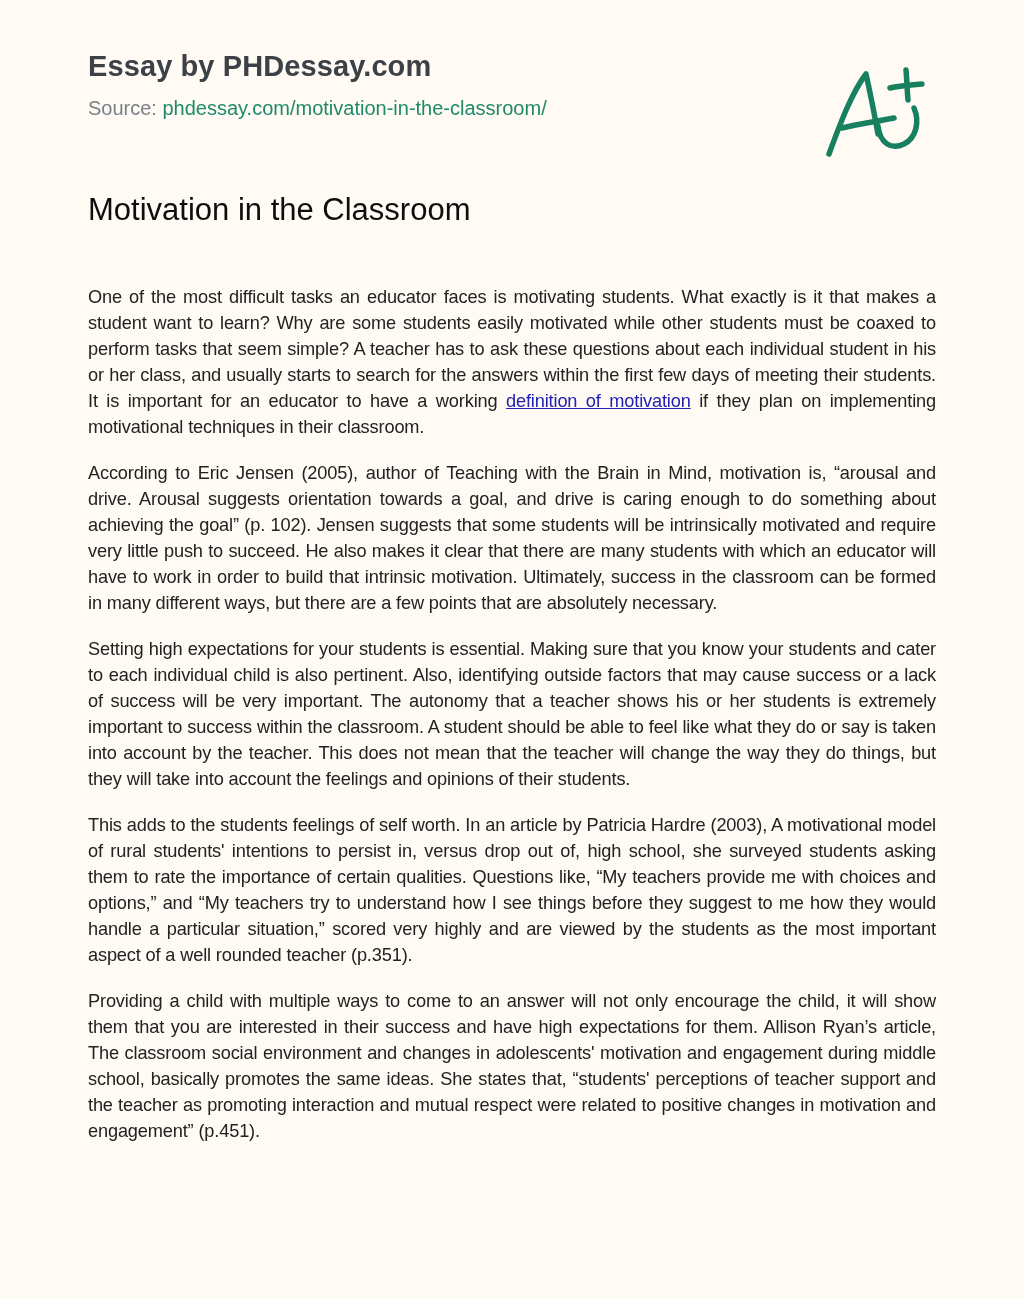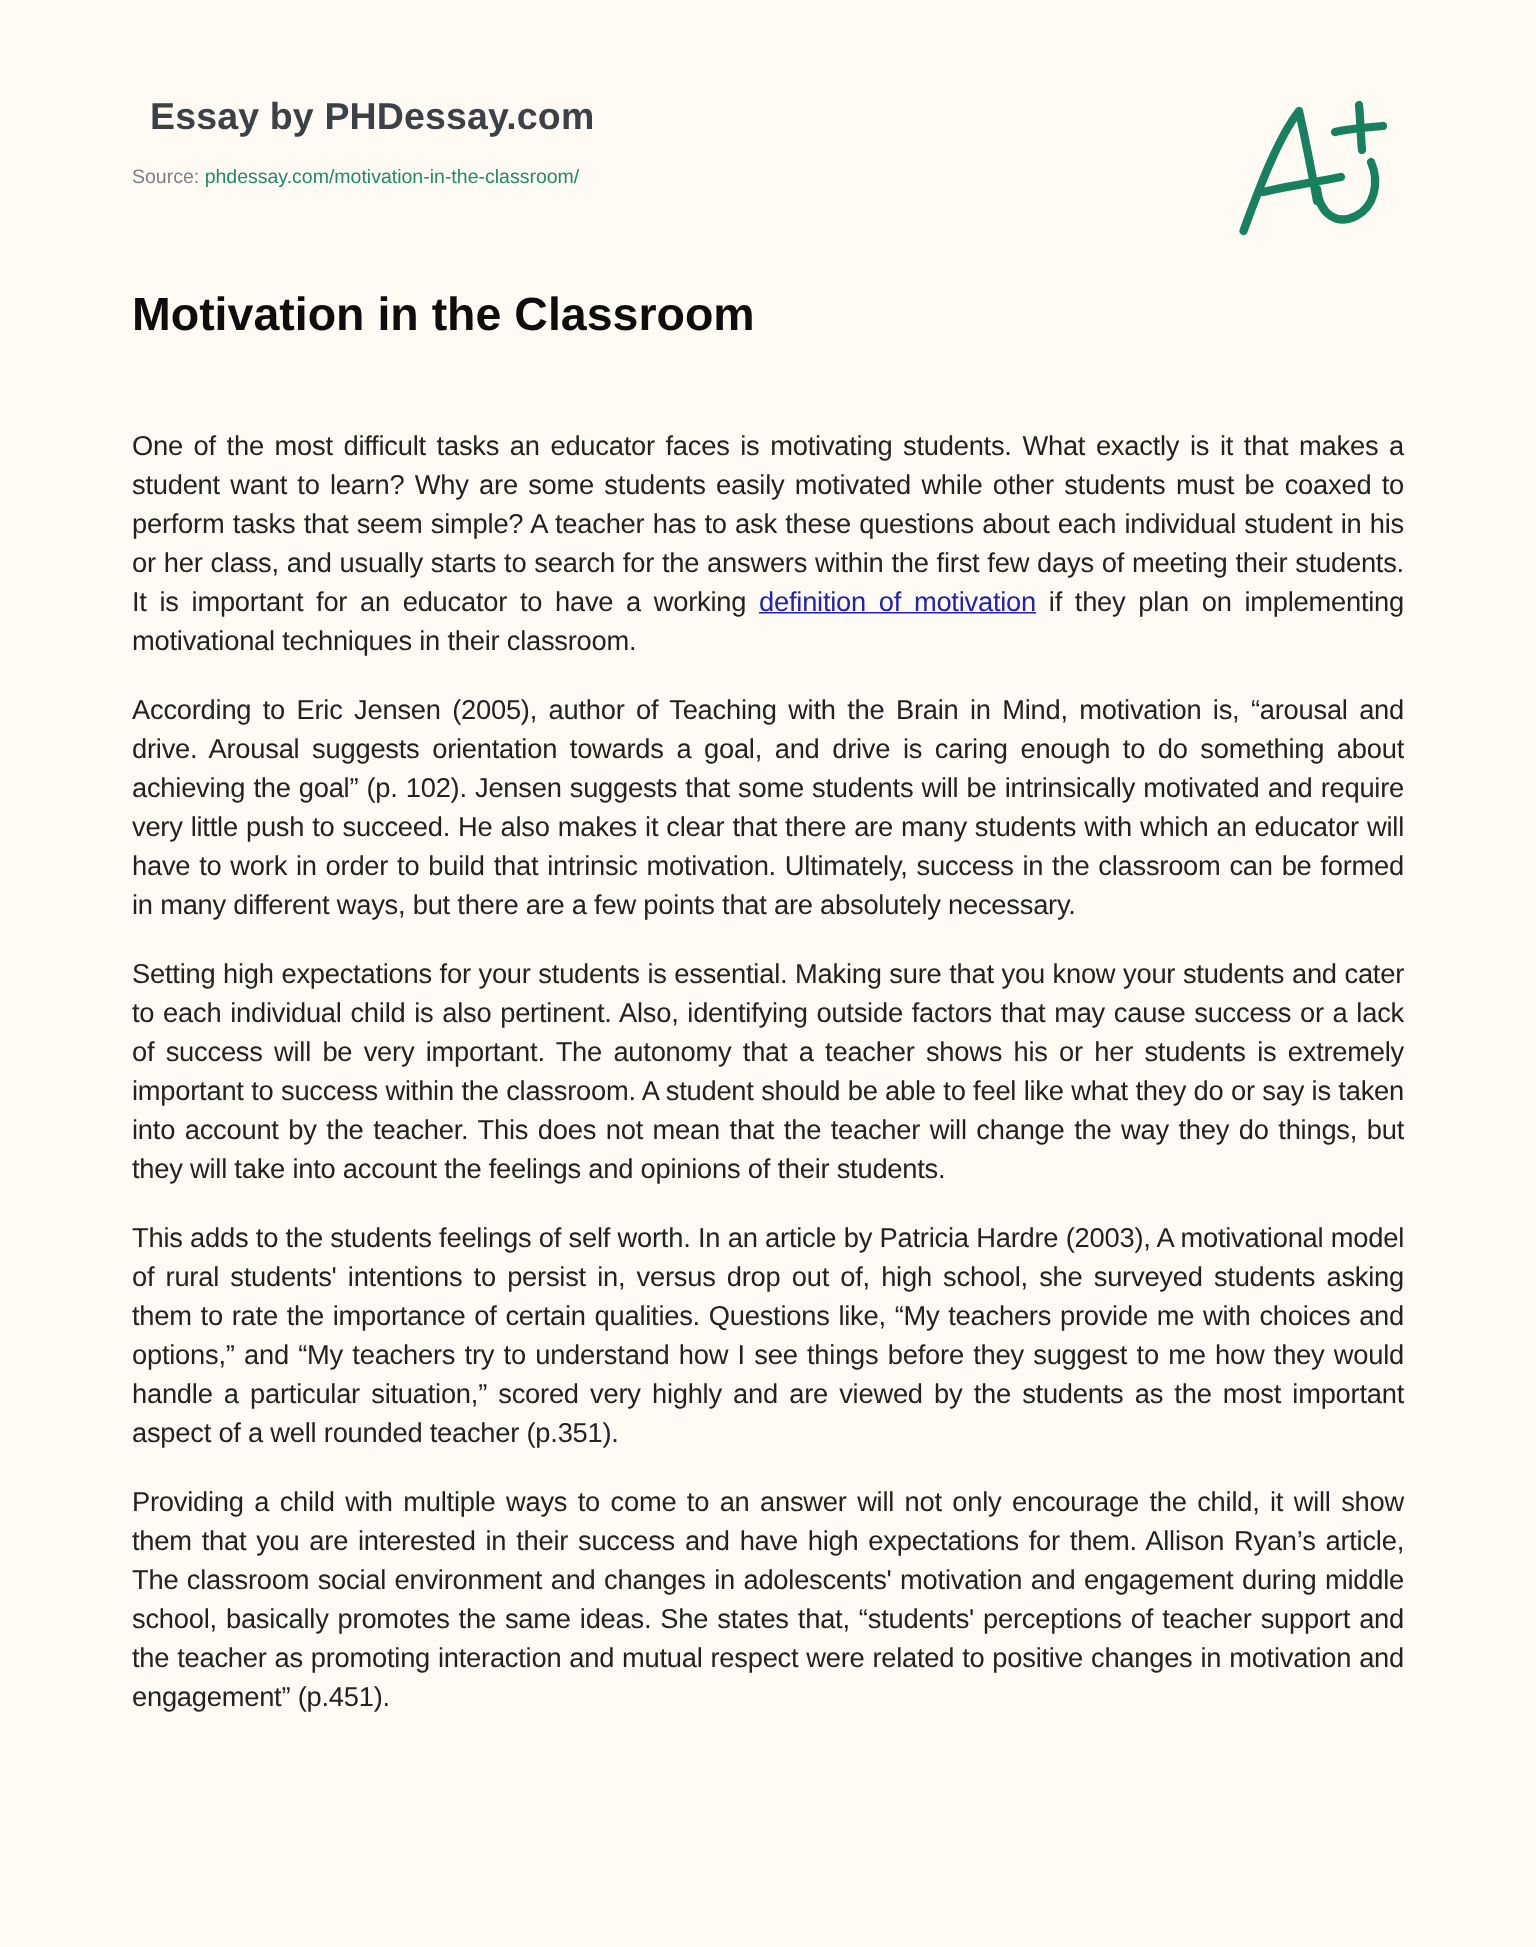--- a/index.html
+++ b/index.html
@@ -14,51 +14,51 @@
       overflow: hidden;
       font-family: "Liberation Sans", "DejaVu Sans", sans-serif;
       color: #222222;
     }
     .header {
       position: absolute;
       left: 88px;
       top: 48px;
     }
     .site-title {
-      font-size: 25px;
+      font-size: 29px;
       font-weight: bold;
       color: #3c4047;
       letter-spacing: 0.1px;
-      margin: 12px;
+      margin: 0;
       line-height: 36px;
     }
     .source {
-      margin-top: 0;
-      font-size: 13px;
+      margin-top: 14px;
+      font-size: 20px;
       line-height: 20px;
       color: #7b8088;
     }
     .source a {
       color: #1f8a6a;
       text-decoration: none;
     }
     .logo {
       position: absolute;
       left: 822px;
       top: 62px;
       width: 110px;
       height: 100px;
     }
     .page-title {
       position: absolute;
       left: 88px;
       top: 190px;
       margin: 0;
       font-size: 31px;
-      font-weight: bold;
+      font-weight: normal;
       color: #0e0e0e;
       line-height: 40px;
     }
     .content {
       position: absolute;
       left: 88px;
       top: 284px;
       width: 848px;
       height: 977px;
       overflow: hidden;

